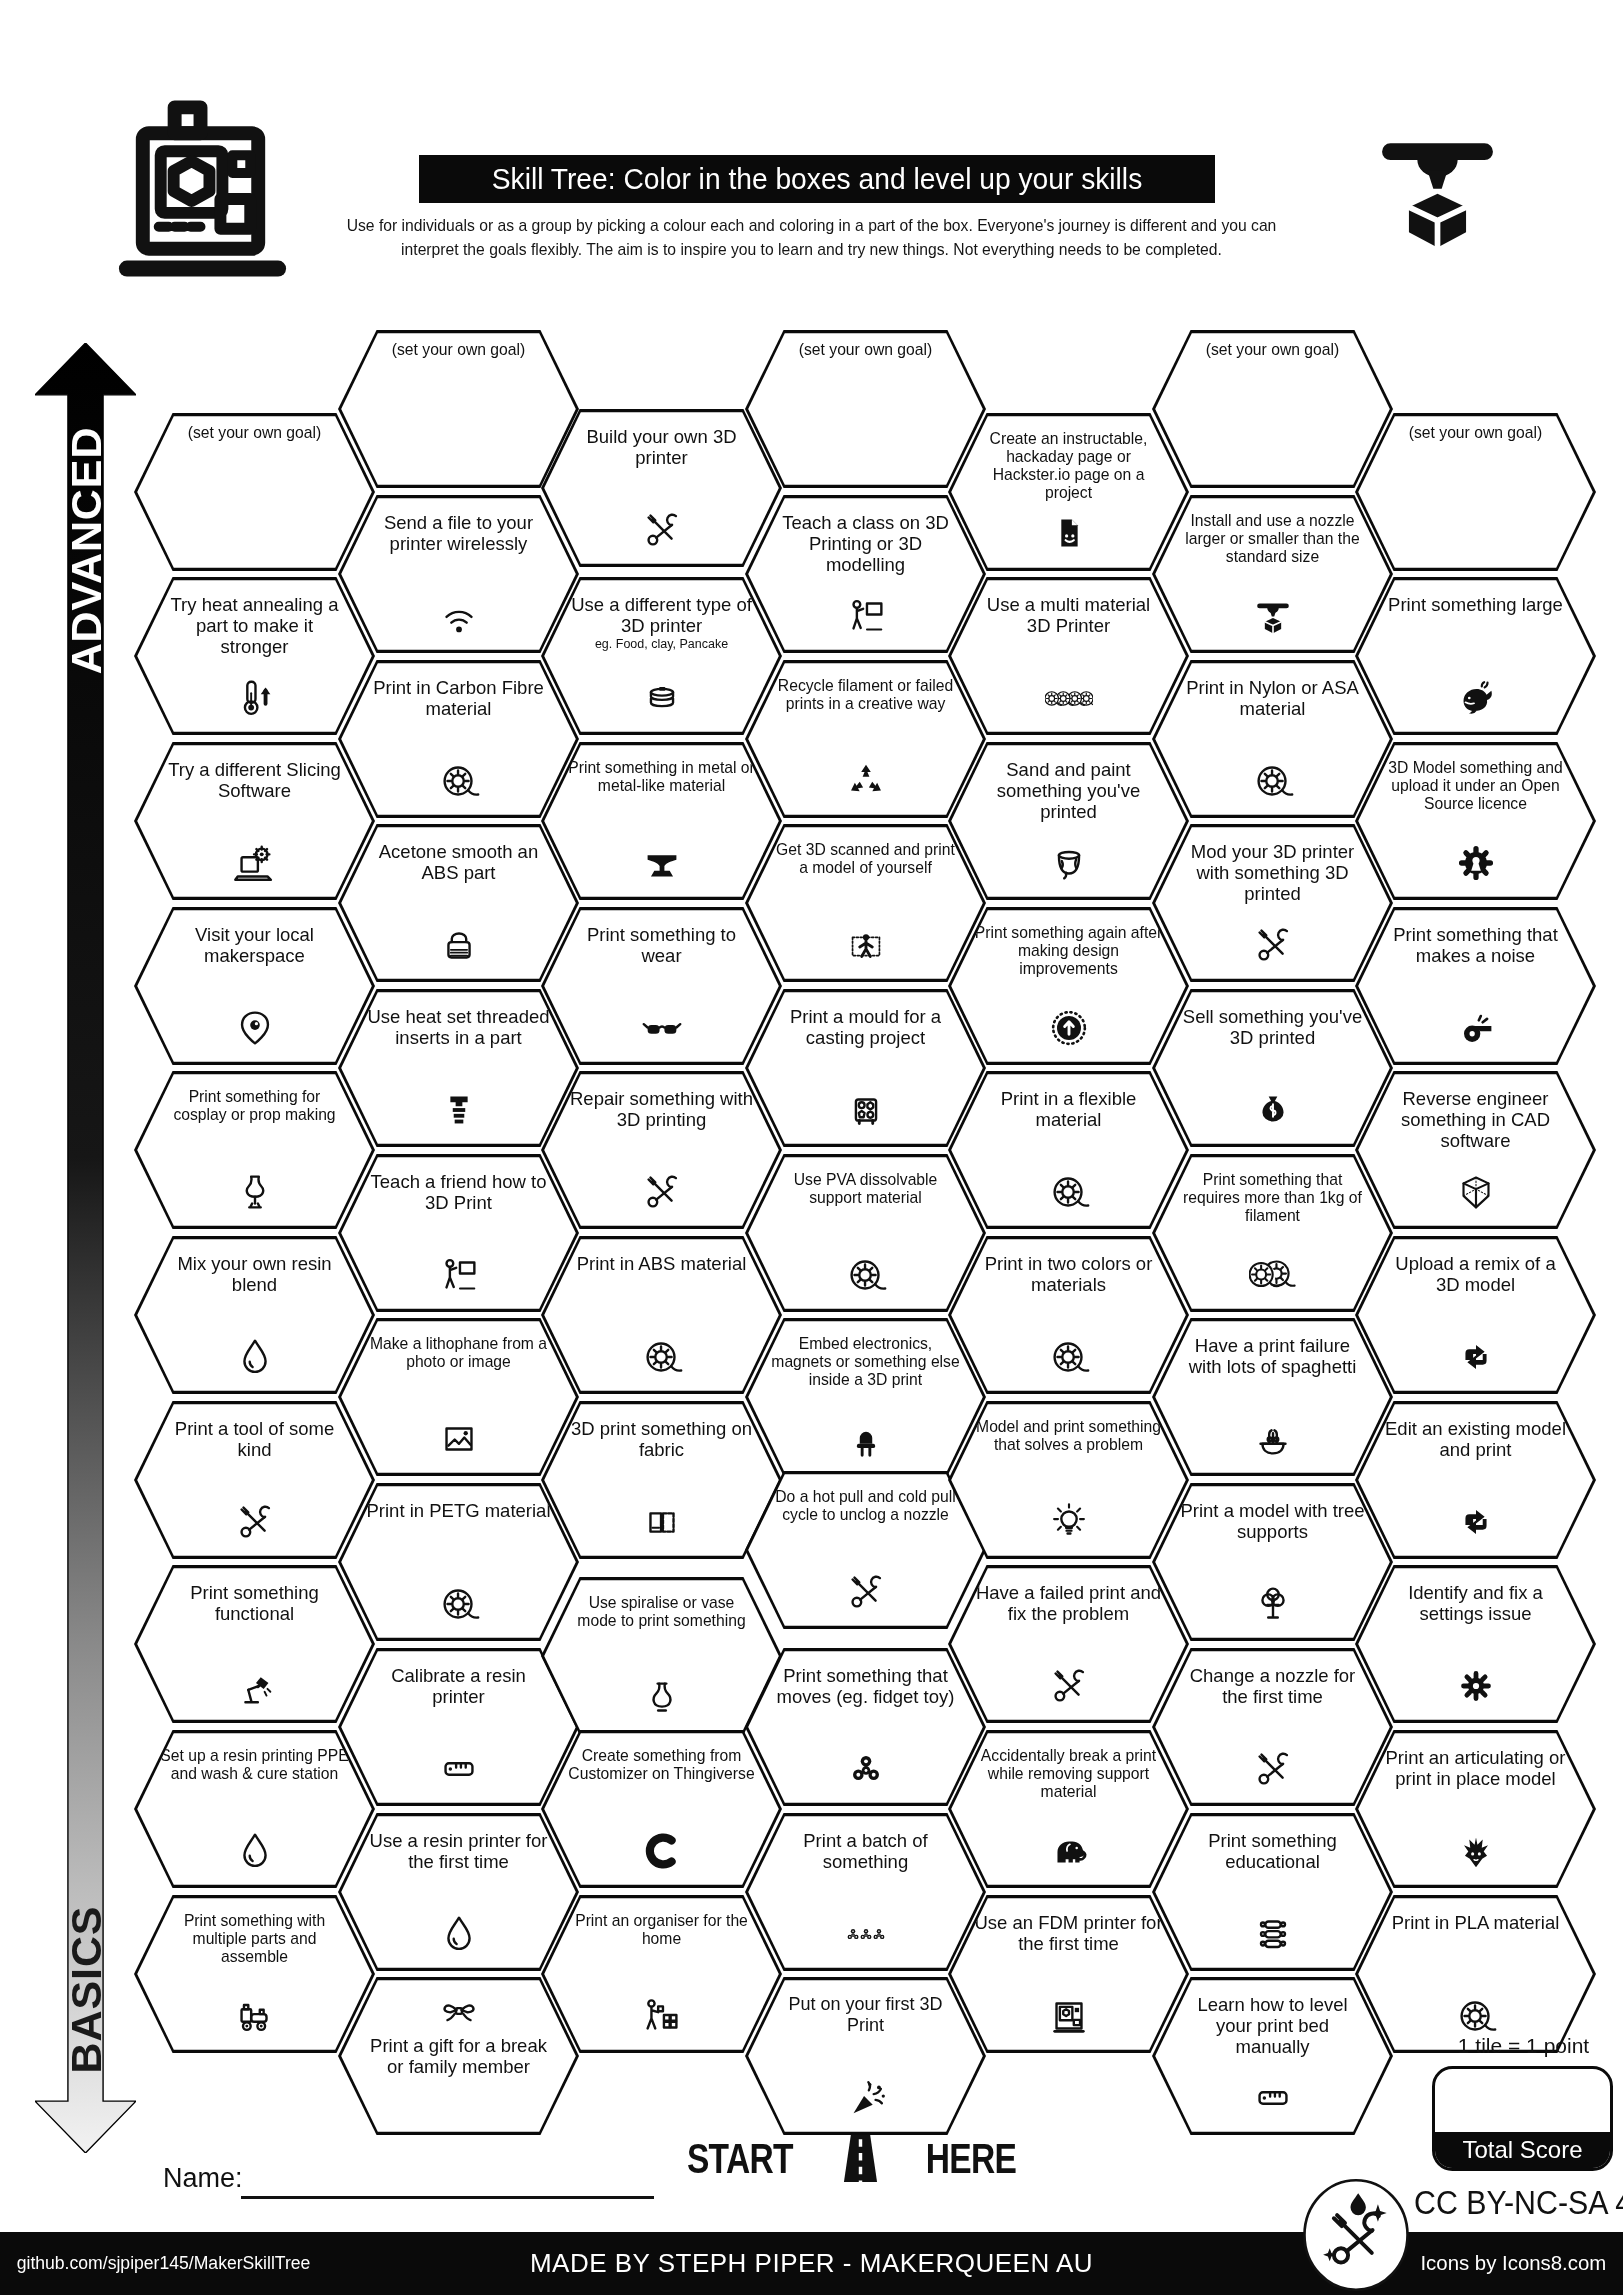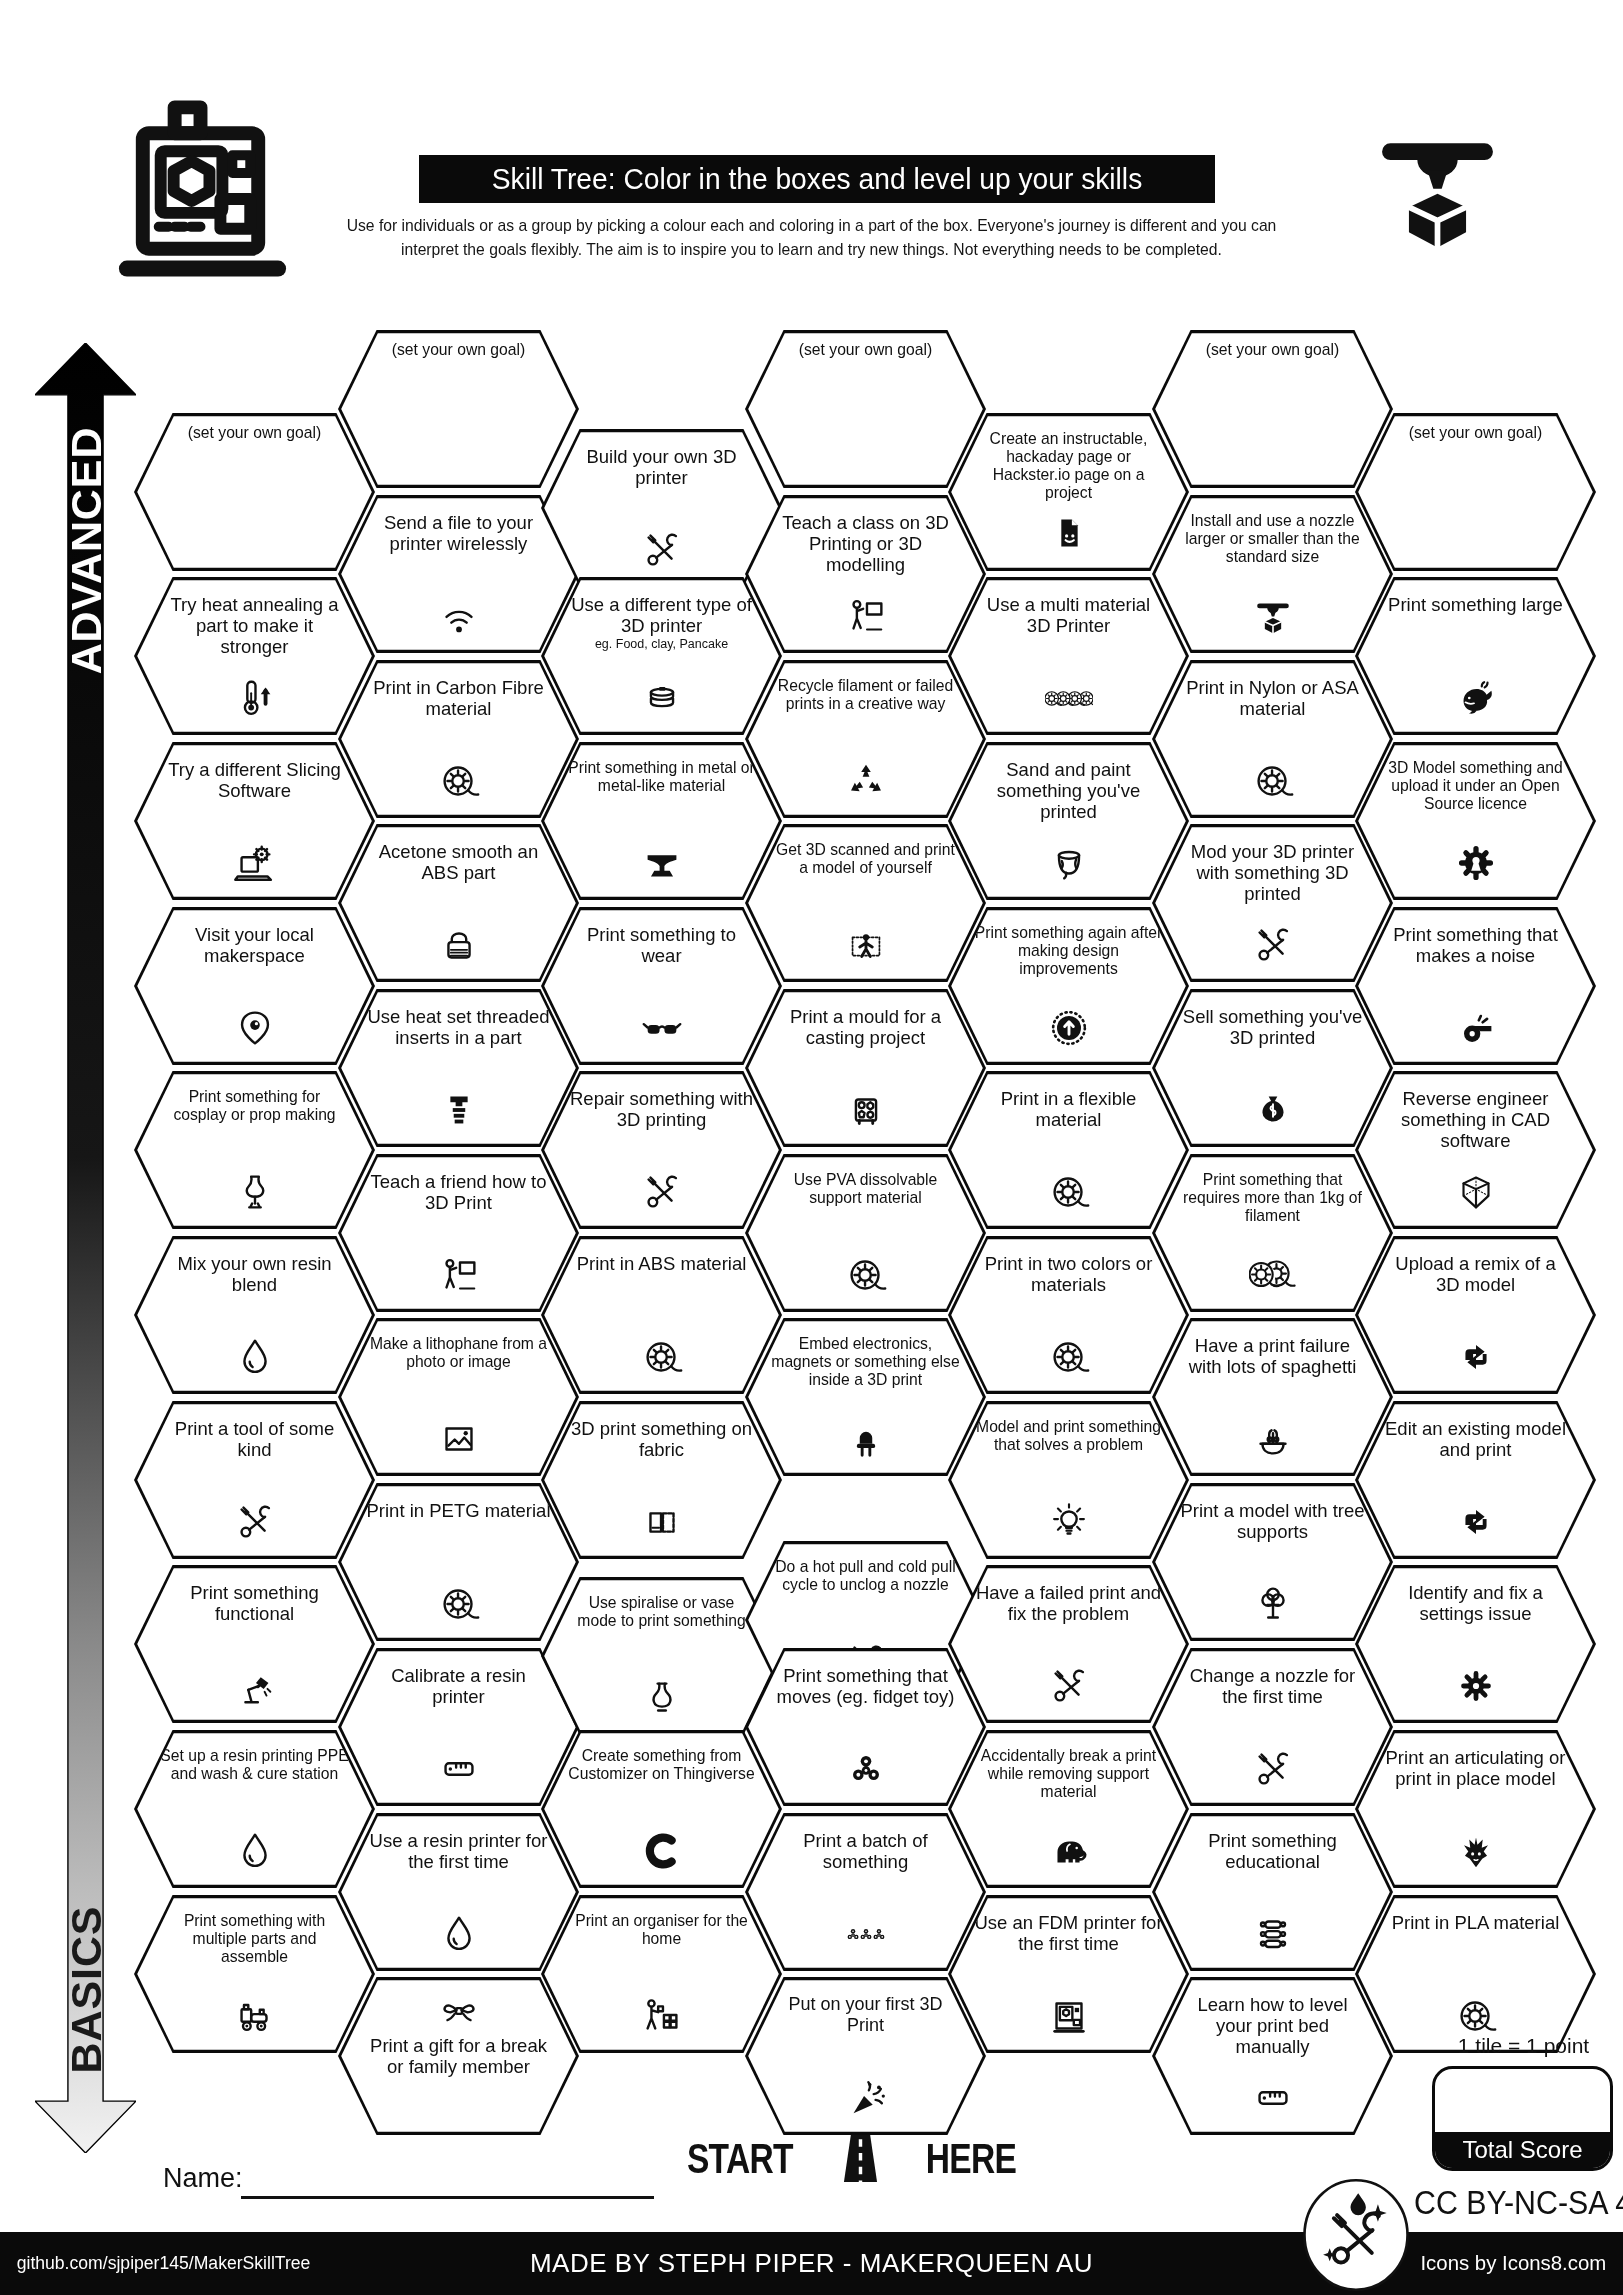--- a/index.html
+++ b/index.html
@@ -605,21 +605,21 @@
         </div>
       </div>
       <div class="hex icontop" style="left: 338px; top: 1977px;">
         <div class="hex-inner">
           <div class="hex-label">Print a gift for a break or family member</div>
           <svg class="hex-icon" viewBox="0 0 100 100">
             <use href="#i-gift"></use>
           </svg>
         </div>
       </div>
-      <div class="hex" style="left: 541px; top: 429px;">
+      <div class="hex" style="left: 541px; top: 409px;">
         <div class="hex-inner">
           <div class="hex-label">Build your own 3D printer</div>
           <svg class="hex-icon" viewBox="0 0 100 100">
             <use href="#i-tools"></use>
           </svg>
         </div>
       </div>
       <div class="hex" style="left: 541px; top: 577px;">
         <div class="hex-inner">
           <div class="hex-label">Use a different type of 3D printer</div>
@@ -739,21 +739,21 @@
         </div>
       </div>
       <div class="hex small" style="left: 745px; top: 1318px;">
         <div class="hex-inner">
           <div class="hex-label">Embed electronics, magnets or something else inside a 3D print</div>
           <svg class="hex-icon" viewBox="0 0 100 100">
             <use href="#i-led"></use>
           </svg>
         </div>
       </div>
-      <div class="hex small" style="left: 745px; top: 1541px; text-decoration: underline;">
+      <div class="hex small" style="left: 745px; top: 1471px; text-decoration: underline;">
         <div class="hex-inner">
           <div class="hex-label">Do a hot pull and cold pull cycle to unclog a nozzle</div>
           <svg class="hex-icon" viewBox="0 0 100 100">
             <use href="#i-tools"></use>
           </svg>
         </div>
       </div>
       <div class="hex" style="left: 745px; top: 1648px;">
         <div class="hex-inner">
           <div class="hex-label">Print something that moves (eg. fidget toy)</div>

